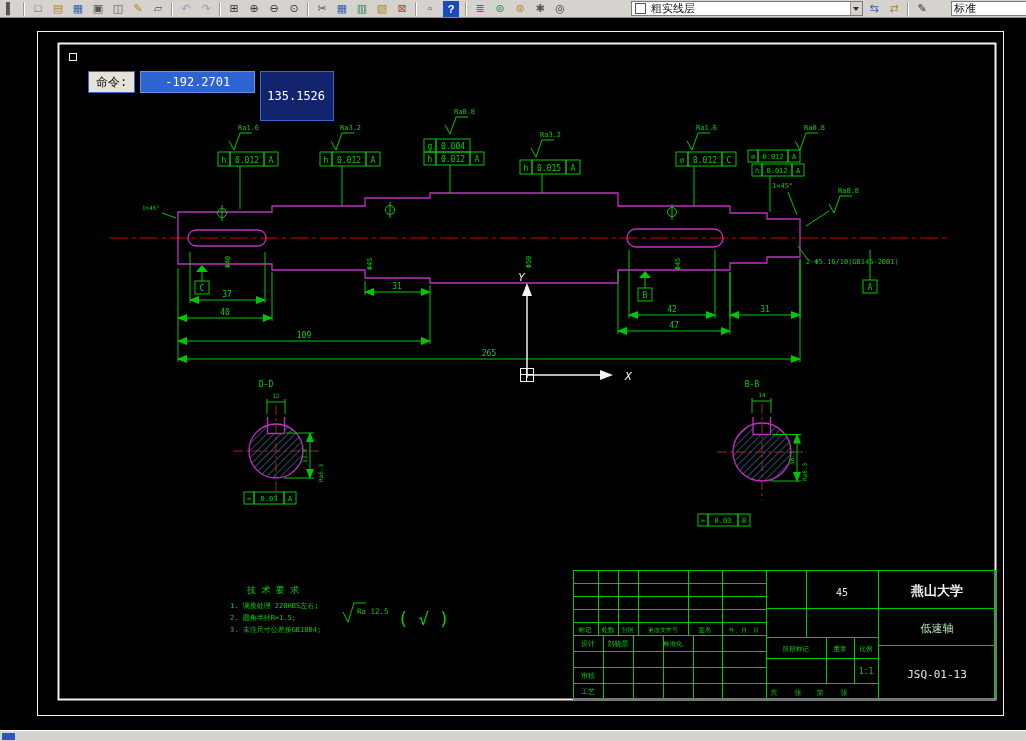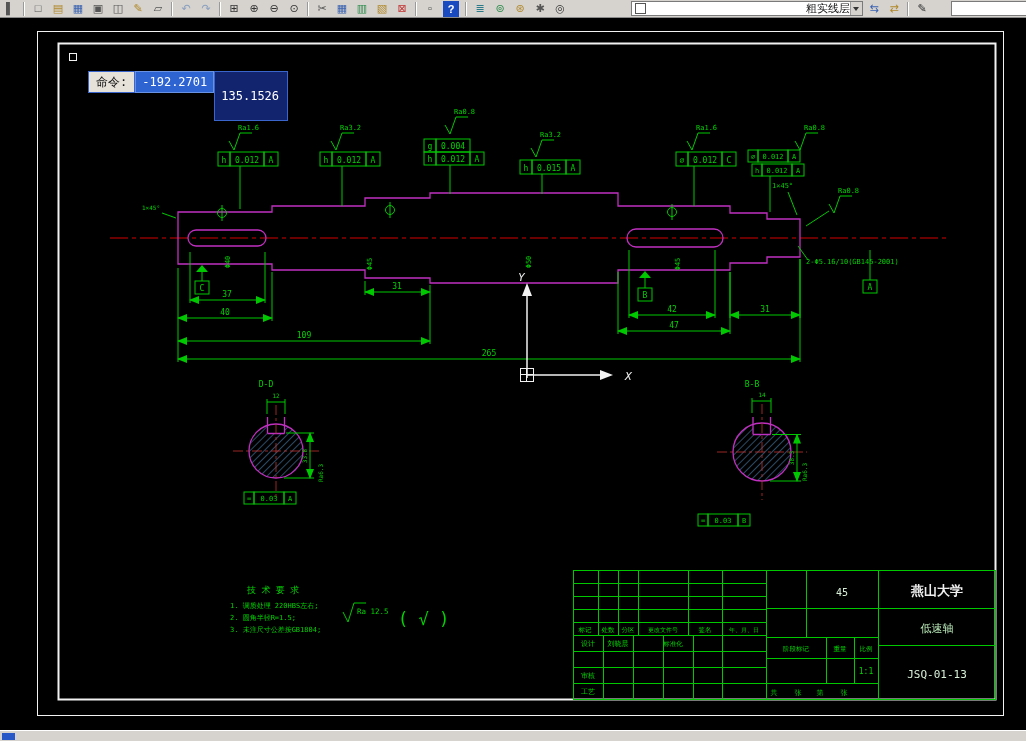--- a/index.html
+++ b/index.html
@@ -16,30 +16,30 @@
   .c-gray{color:#555;} .c-gold{color:#b0882a;} .c-blue{color:#3a62b0;}
   .c-green{color:#2a8a4a;} .c-red{color:#c03030;} .c-teal{color:#2a7a8a;}
   .c-dim{color:#8aa0c0;} .c-dark{color:#333;}
   .help-badge{background:#1a4ac0;color:#fff;font-weight:bold;font-size:11px;width:14px;height:14px;
     line-height:14px;margin:0 2px;}
   .tb-dd{display:flex;align-items:center;background:#fff;border:1px solid #7a7a7a;height:15px;
     font-size:11px;flex:0 0 auto;box-sizing:border-box;}
   .layer-dd{width:232px;margin-left:60px;}
   .style-dd{width:102px;margin-left:18px;}
   .swatch{width:9px;height:9px;border:1px solid #555;background:#fff;margin:0 3px;flex:0 0 auto;}
-  .dd-text{flex:1;color:#111;white-space:nowrap;overflow:hidden;padding-left:2px;text-align:right;}
+  .dd-text{flex:1;color:#111;white-space:nowrap;overflow:hidden;padding-left:2px;}
   .dd-arrow{width:11px;height:13px;background:#d6d3ce;border-left:1px solid #9a9a9a;position:relative;flex:0 0 auto;}
   .dd-arrow::after{content:"";position:absolute;left:2px;top:5px;border-left:3px solid transparent;
     border-right:3px solid transparent;border-top:4px solid #333;}
 
   
-  .cmd-overlay{position:absolute;top:71px;left:88px;display:flex;z-index:6;
+  .cmd-overlay{position:absolute;top:71px;left:88px;display:flex;gap:5px;z-index:6;
     font-family:"DejaVu Sans Mono","Liberation Mono",monospace;font-size:12px;}
   .cmd-label{background:#e6e2da;color:#111;border:1px solid #3a66cc;padding:2px 7px;height:16px;line-height:16px;}
-  .cmd-x{background:#2e64d2;color:#fff;border:1px solid #6a92e2;padding:2px 6px;min-width:62px;height:16px;line-height:16px;}
+  .cmd-x{background:#2e64d2;color:#fff;border:1px solid #6a92e2;padding:2px 24px;min-width:62px;height:16px;line-height:16px;}
   .cmd-y{background:#13246e;color:#fff;border:1px solid #3a66cc;padding:16px 6px;min-width:60px;height:16px;line-height:16px;}
 
   
   .statusbar{position:absolute;left:0;bottom:0;width:1026px;height:10px;background:#d6d3ce;
     border-top:1px solid #fff;display:flex;align-items:center;z-index:10;}
   .status-chip{width:13px;height:7px;background:#2858c8;margin-left:2px;}
 
   
   svg.canvas{position:absolute;top:0;left:0;}
   .g{stroke:#00c800;fill:none;stroke-width:1;}

